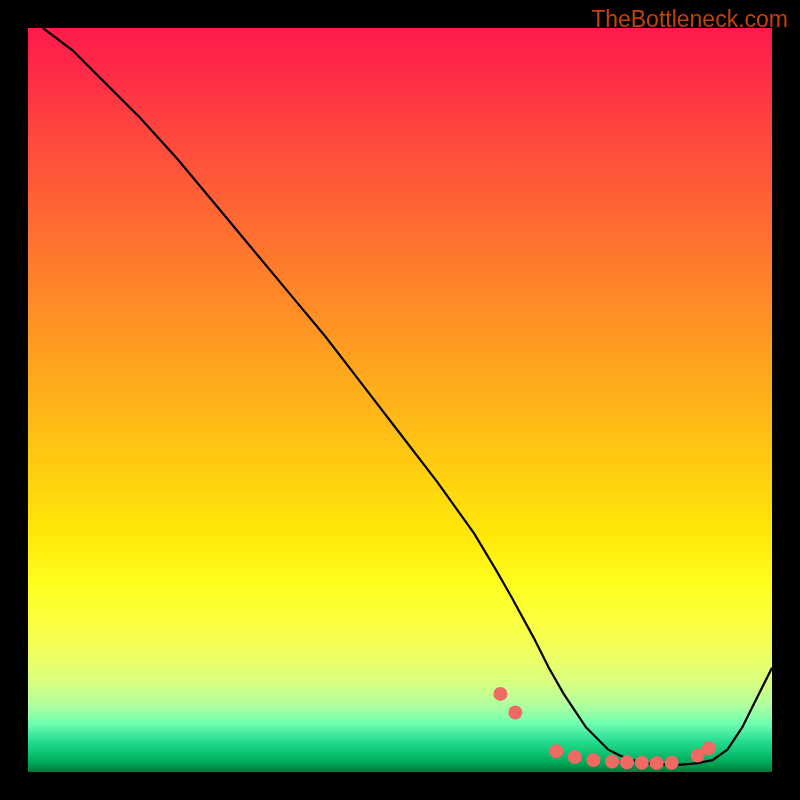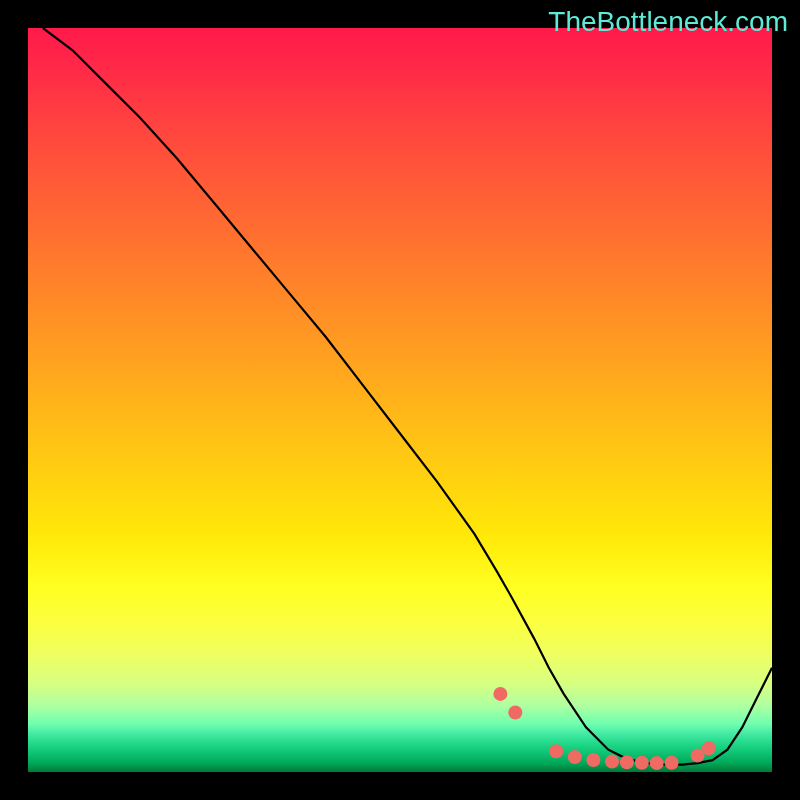--- a/index.html
+++ b/index.html
@@ -7,22 +7,22 @@
     width: 800px;
     height: 800px;
     background: #000;
     position: relative;
     font-family: Arial, sans-serif;
   }
   .attribution {
     position: absolute;
     top: 6px;
     right: 12px;
-    color: #5eead4;
-    font-size: 28px;
+    color: #c2410c;
+    font-size: 23px;
     z-index: 10;
   }
   .plot-area {
     position: absolute;
     left: 28px;
     top: 28px;
     width: 744px;
     height: 744px;
   }
   .gradient-bg {

